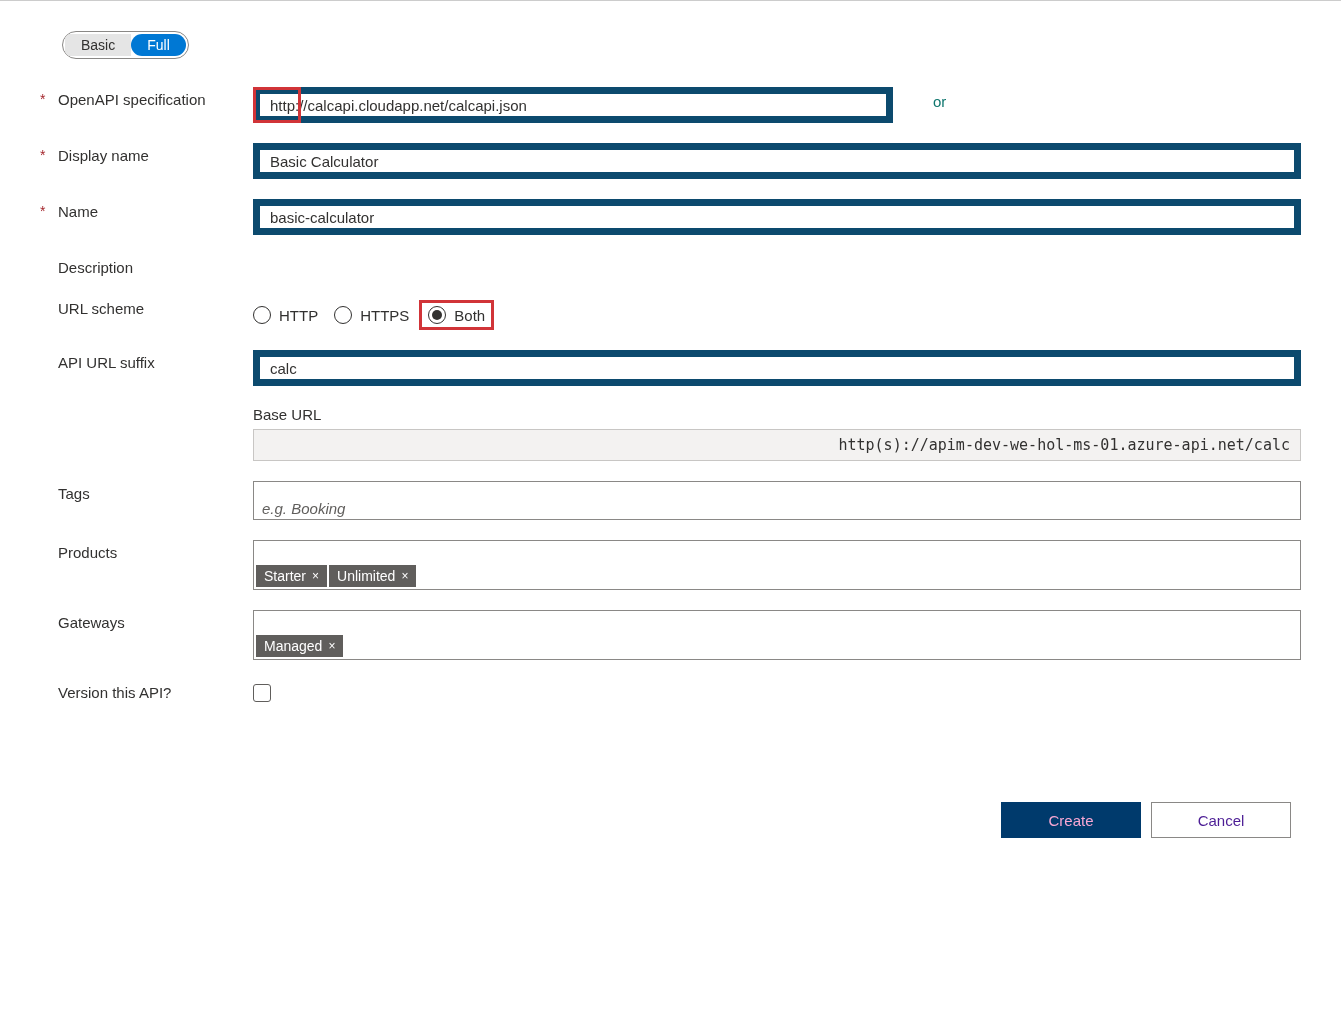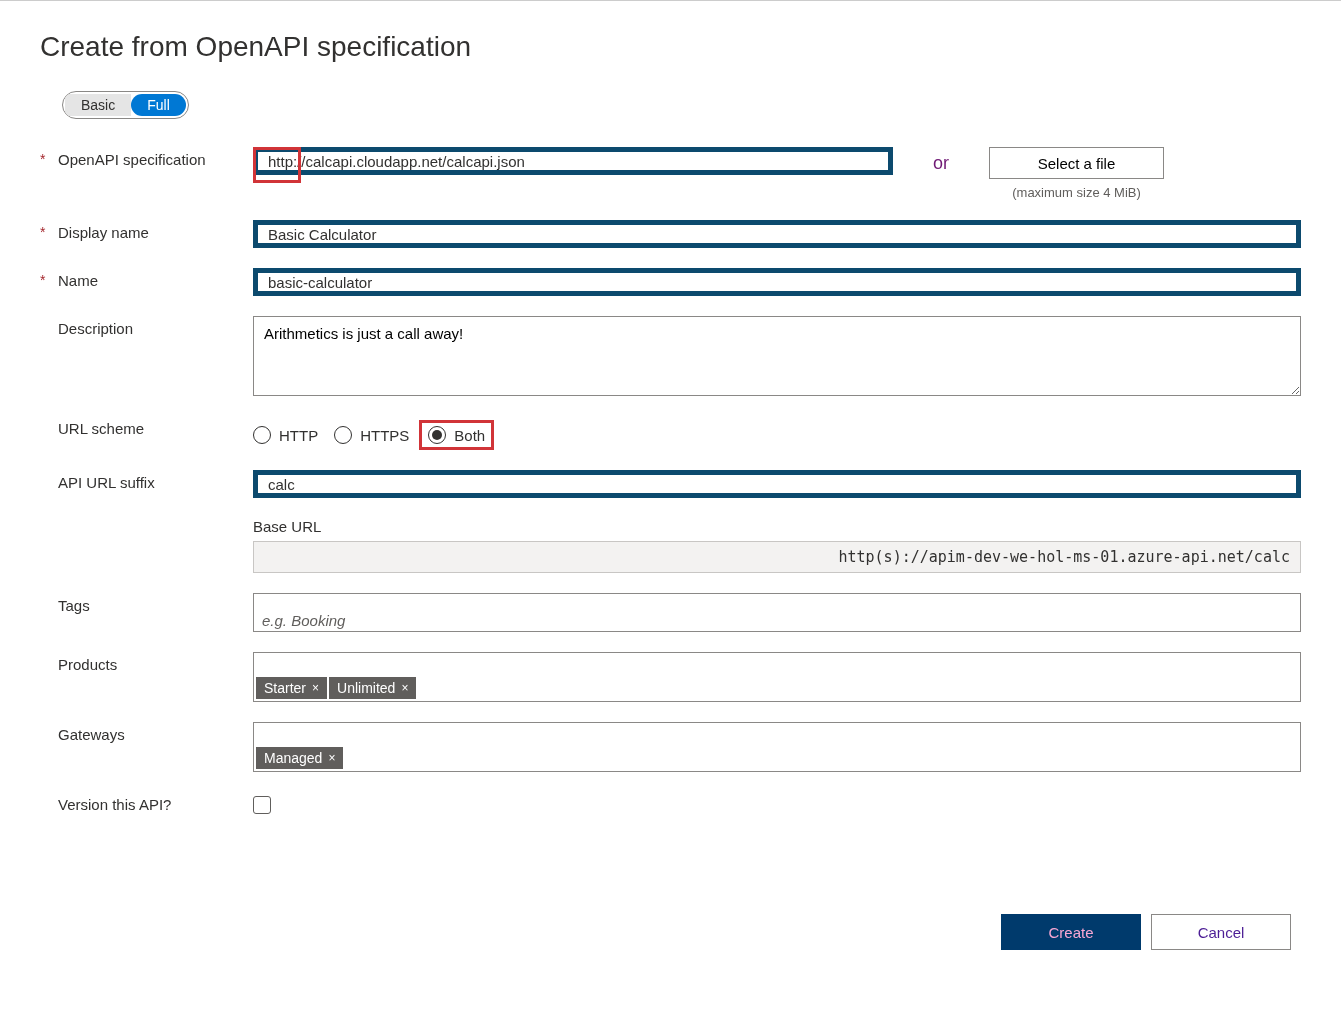--- a/index.html
+++ b/index.html
@@ -56,38 +56,38 @@
     }
     .label-col {
       width: 195px;
       padding-top: 4px;
       font-size: 15px;
       color: #323130;
     }
     .field-col { flex: 1; display: flex; align-items: flex-start; }
     .text-input {
       width: 100%;
-      height: 28px;
-      border: 5px solid #0c4a6e;
+      height: 36px;
+      border: 7px solid #0c4a6e;
       padding: 0 10px;
       font-size: 15px;
       font-family: inherit;
       color: #323130;
       background: #fff;
     }
     .textarea-input {
       width: 100%; height: 80px;
       border: 1px solid #8a8886;
       padding: 8px 10px;
       font-size: 15px;
       font-family: inherit;
       resize: both;
     }
     .spec-input { width: 640px; }
-    .or-text { margin: 0 40px; padding-top: 6px; font-size: 18px; color: #701a75; }
+    .or-text { margin: 0 40px; padding-top: 6px; font-size: 15px; color: #0f766e; }
     .file-col { display: flex; flex-direction: column; align-items: center; }
     .file-btn {
       width: 175px; height: 32px;
       border: 1px solid #8a8886;
       background: #fff;
       font-size: 15px;
       cursor: pointer;
     }
     .file-hint { font-size: 13px; color: #605e5c; margin-top: 6px; }
     .radio-group { display: flex; gap: 16px; padding-top: 4px; align-items: center; }
@@ -176,41 +176,36 @@
       width: 140px; height: 36px;
       font-size: 15px;
       cursor: pointer;
     }
     .rel { position: relative; }
   </style>
 </head>
 <body>
 
 <div class="container">
-  <h1 class="page-title">Create from OpenAPI specification</h1>
 
   <div class="toggle-group">
     <button class="toggle-btn">Basic</button>
     <button class="toggle-btn active">Full</button>
   </div>
 
   
   <div class="form-row">
     <div class="req-mark">*</div>
     <div class="label-col">OpenAPI specification</div>
     <div class="field-col">
       <div class="rel">
         <div class="red-box-input"></div>
         <input class="text-input spec-input" value="http://calcapi.cloudapp.net/calcapi.json" style="">
       </div>
       <div class="or-text">or</div>
-      <div class="file-col">
-        <button class="file-btn">Select a file</button>
-        <div class="file-hint">(maximum size 4 MiB)</div>
-      </div>
     </div>
   </div>
 
   
   <div class="form-row">
     <div class="req-mark">*</div>
     <div class="label-col">Display name</div>
     <div class="field-col">
       <input class="text-input" value="Basic Calculator" style="">
     </div>
@@ -222,23 +217,20 @@
     <div class="label-col">Name</div>
     <div class="field-col">
       <input class="text-input" value="basic-calculator" style="">
     </div>
   </div>
 
   
   <div class="form-row">
     <div class="req-mark"></div>
     <div class="label-col">Description</div>
-    <div class="field-col">
-      <textarea class="textarea-input" style="">Arithmetics is just a call away!</textarea>
-    </div>
   </div>
 
   
   <div class="form-row">
     <div class="req-mark"></div>
     <div class="label-col">URL scheme</div>
     <div class="field-col">
       <div class="radio-group">
         <div class="radio-item">
           <span class="radio-circle"></span>

